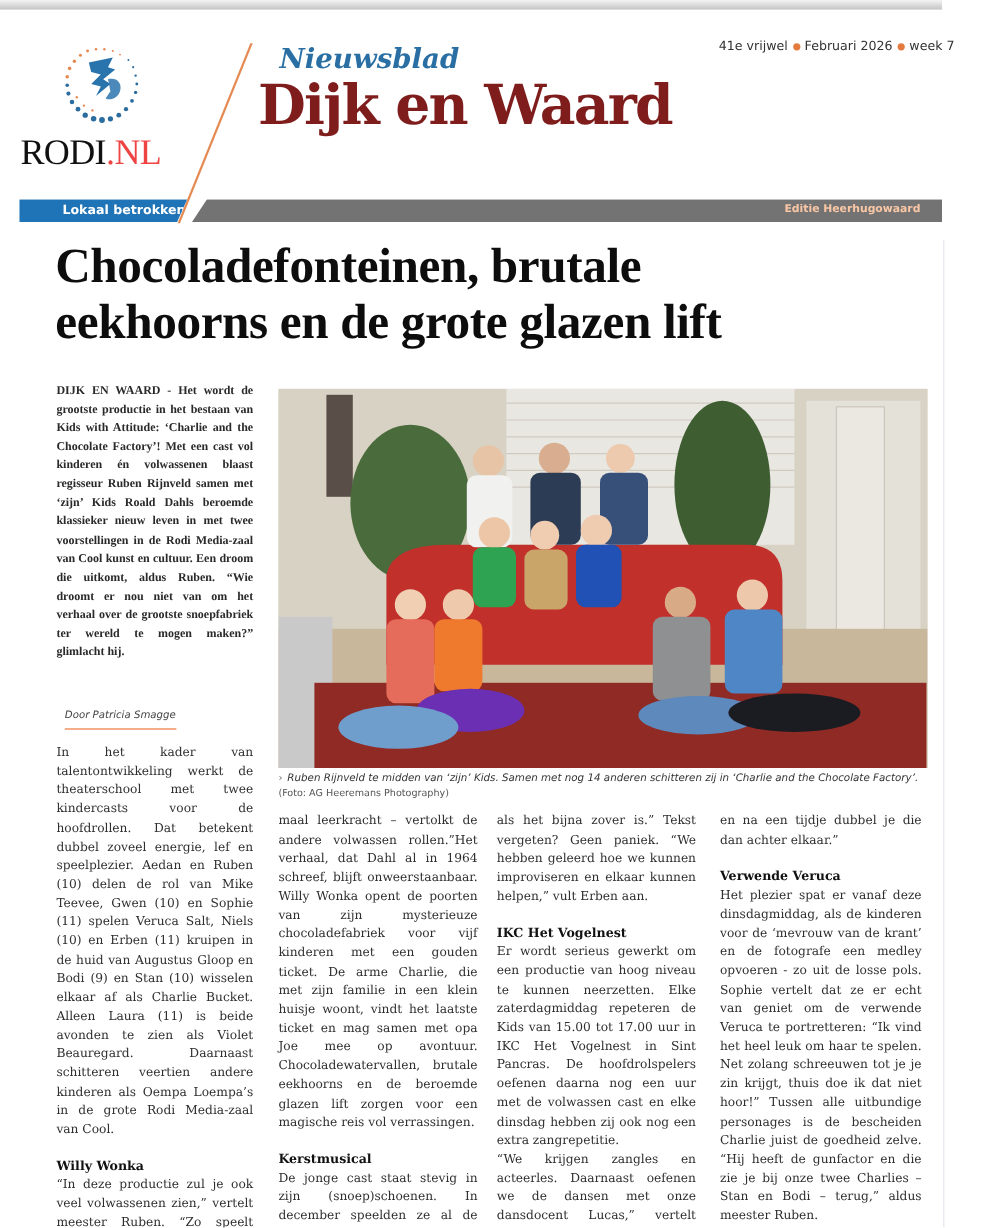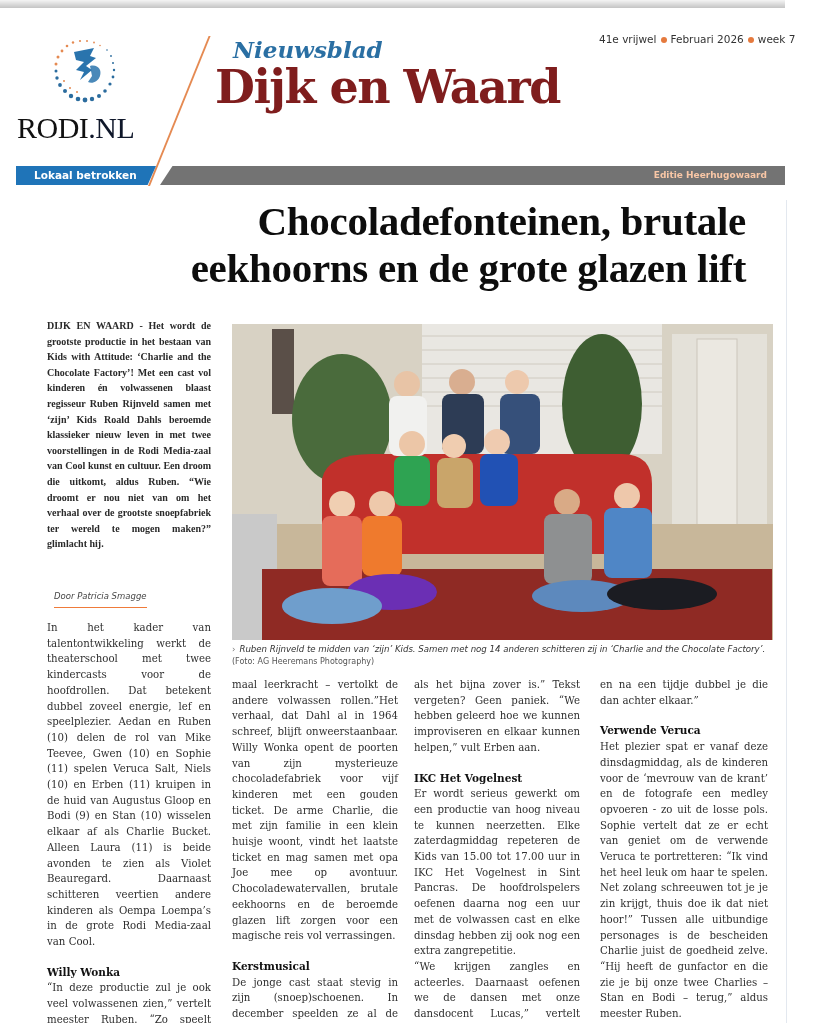--- a/index.html
+++ b/index.html
@@ -8,47 +8,47 @@
 
   .top-shadow { position: absolute; left: 0; top: 0; width: 785px; height: 8px;
     background: linear-gradient(#f4f4f4, #c4c4c4); }
   .right-rule { position: absolute; left: 786px; top: 200px; width: 1px; height: 823px; background: #e3e8ef; }
 
   
   .logo { position: absolute; left: 14px; top: 34px; width: 140px; height: 110px; }
   .logo-mark { position: absolute; left: 36px; top: 2px; width: 70px; height: 70px; }
   .logo-text { position: absolute; left: 3px; top: 77px; font-family: "Liberation Serif", serif;
     font-size: 30px; letter-spacing: -0.5px; color: #111; white-space: nowrap; }
-  .logo-text .nl { color: #0f172a; }
+  .logo-text .nl { color: #ef4444; }
 
   .slash { position: absolute; left: 148px; top: 36px; width: 2px; height: 150px;
     background: #e58a52; transform: skewX(-22deg); transform-origin: bottom; }
 
   .nieuwsblad { position: absolute; left: 233px; top: 36px; font-family: "DejaVu Serif", serif;
     font-style: italic; font-weight: bold; font-size: 23px; color: #2a6fa3; }
   .title { position: absolute; left: 215px; top: 64px; font-family: "DejaVu Serif", serif;
     font-weight: bold; font-size: 46px; letter-spacing: -1.5px; color: #7f1d1d; white-space: nowrap; line-height: 1; }
 
   .meta { position: absolute; left: 599px; top: 33px; font-family: "DejaVu Sans", sans-serif;
     font-size: 10.5px; color: #333; white-space: nowrap; }
   .meta .dot { display: inline-block; width: 6px; height: 6px; border-radius: 50%; background: #e57a3e;
     margin: 0 4px 1px 4px; vertical-align: middle; }
 
   .tag-blue { position: absolute; left: 16px; top: 166px; width: 140px; height: 19px; background: #1f74b8;
     clip-path: polygon(0 0, 100% 0, 94% 100%, 0 100%);
     color: #fff; font-family: "DejaVu Sans", sans-serif; font-weight: bold; font-size: 10.5px;
-    line-height: 19px; padding-left: 18px; }
+    line-height: 19px; padding-left: 36px; }
   .bar-orange { position: absolute; left: 160px; top: 166px; width: 625px; height: 19px; background: #737373;
     clip-path: polygon(2% 0, 100% 0, 100% 100%, 0 100%); }
   .bar-orange .blur { position: absolute; right: 18px; top: 4px; font-family: "DejaVu Sans", sans-serif;
     font-size: 9px; font-weight: bold; color: #f9c7a6; filter: blur(0.6px); }
 
   
   .headline { position: absolute; left: 46px; top: 198px; width: 700px; font-family: "Liberation Serif", serif;
-    font-weight: bold; font-size: 41px; line-height: 47px; color: #0d0d0d; letter-spacing: -0.3px; text-align: right; }
+    font-weight: bold; font-size: 41px; line-height: 47px; color: #0d0d0d; letter-spacing: -0.3px; }
 
   
   .col { position: absolute; font-family: "DejaVu Serif", serif; font-size: 10.2px; line-height: 15.7px;
     color: #2f2f2f; text-align: justify; hyphens: manual; }
   .col p { margin: 0; }
   .col h3 { font-size: 10.5px; font-weight: bold; color: #111; margin: 0; line-height: 15.7px; }
   .col .gap { height: 15px; }
 
   .intro { left: 47px; top: 318px; width: 164px; font-weight: bold; color: #2a2a2a; font-size: 10px; line-height: 15.6px; font-family: Liberation Serif, serif; }
   .byline { position: absolute; left: 54px; top: 591px; font-family: "DejaVu Sans", sans-serif; font-style: italic;

